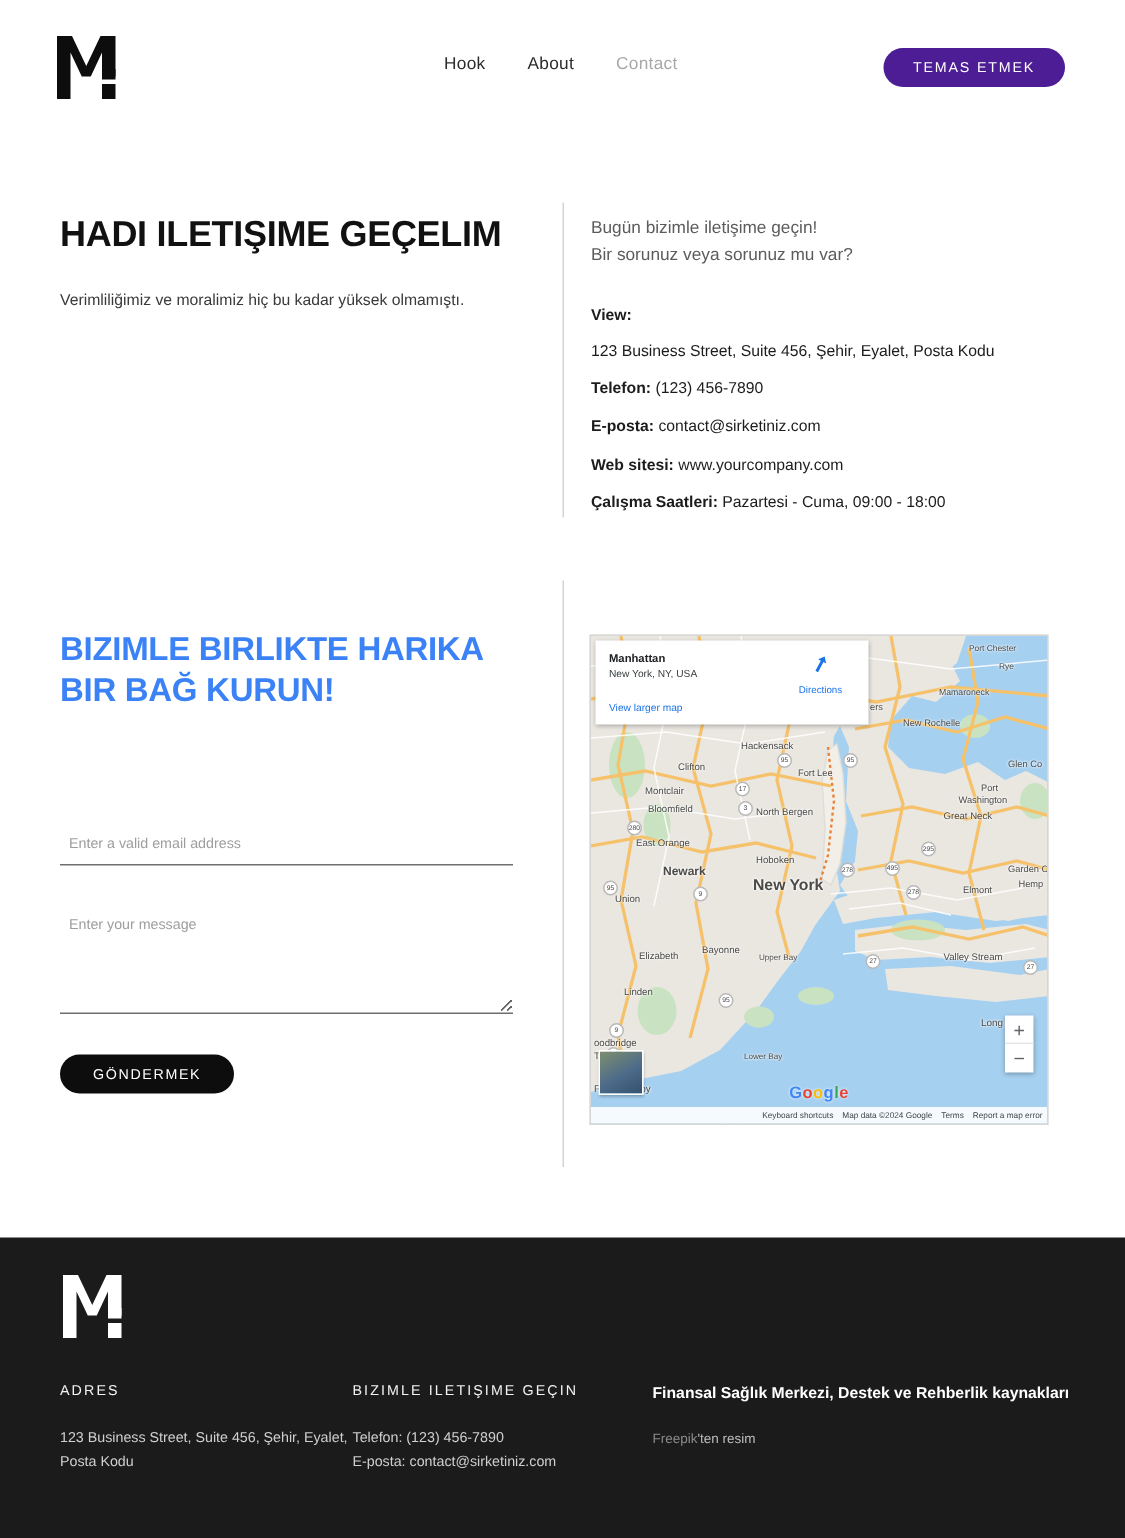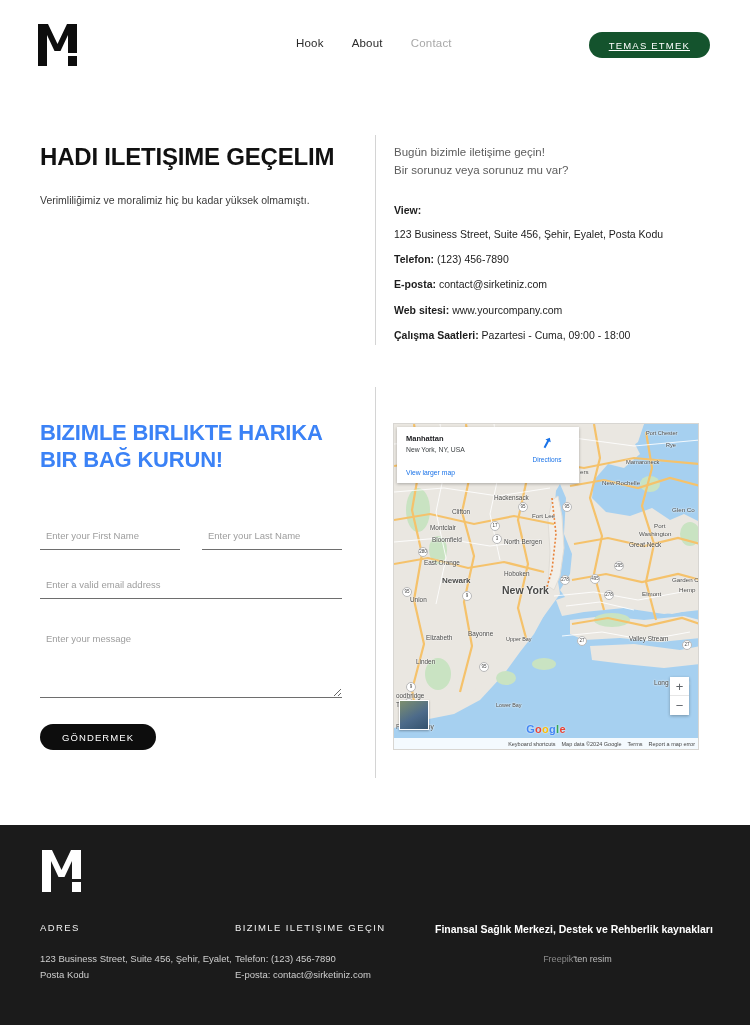--- a/index.html
+++ b/index.html
@@ -27,23 +27,23 @@
     display: flex; gap: 28px; align-items: center;
   }
   .nav-link {
     font-size: 11.5px; color: #2b2b2b; letter-spacing: .2px;
     text-decoration: none; cursor: pointer; white-space: nowrap;
   }
   .nav-link.muted { color: #a8a8a8; }
   .cta-btn {
     position: absolute; right: 40px; top: 32px;
     height: 26px; padding: 0 20px;
-    background: #14532d; color: #fff; border: none; border-radius: 14px;
+    background: #4c1d95; color: #fff; border: none; border-radius: 14px;
     font-size: 9.5px; letter-spacing: 1.2px; font-family: "Liberation Sans", sans-serif;
-    cursor: pointer; display: flex; align-items: center; justify-content: center; text-decoration: underline;
+    cursor: pointer; display: flex; align-items: center; justify-content: center;
   }
 
   
   .vdiv {
     position: absolute; width: 1px; background: #d4d4d4;
   }
   .vdiv-1 { left: 375px; top: 135px; height: 210px; }
   .vdiv-2 { left: 375px; top: 387px; height: 391px; }
 
   
@@ -166,21 +166,21 @@
   .f-col-1 { width: 195px; }
   .f-col-2 { width: 200px; }
   .f-col-3 { width: 285px; }
   .f-head {
     font-size: 9.5px; color: #f2f2f2; letter-spacing: 1.4px; font-weight: 400;
   }
   .f-body { margin-top: 18px; font-size: 9.5px; color: #cfcfcf; line-height: 1.7; }
   .f-title {
     font-size: 10.5px; color: #ffffff; font-weight: 700; line-height: 1.45;
   }
-  .f-credit { margin-top: 17px; font-size: 9px; color: #bdbdbd; text-align: center; }
+  .f-credit { margin-top: 17px; font-size: 9px; color: #bdbdbd; }
   .f-credit a { color: #8a8a8a; text-decoration: none; cursor: pointer; }
 </style>
 </head>
 <body>
 
 <div class="page">
 
   <div class="header">
 
     <div class="logo-wrap">
@@ -236,24 +236,20 @@
         <span>Pazartesi - Cuma, 09:00 - 18:00</span>
       </div>
     </div>
   </div>
 
   <div class="s2-left">
     <div class="h2">BIZIMLE BIRLIKTE HARIKA BIR BAĞ KURUN!</div>
   </div>
 
   <form class="form">
-    <div class="row-2">
-      <input class="fld fld-half" type="text" placeholder="Enter your First Name" style="">
-      <input class="fld fld-half" type="text" placeholder="Enter your Last Name" style="">
-    </div>
     <input class="fld fld-full" type="email" placeholder="Enter a valid email address" style="">
     <textarea class="fld-msg" placeholder="Enter your message" style=""></textarea>
     <button class="submit-btn" type="submit">GÖNDERMEK</button>
   </form>
 
   <div class="map">
     <svg class="map-canvas" width="306" height="327" viewBox="0 0 306 327">
       <rect x="0" y="0" width="306" height="327" fill="#eae7e1"></rect>
 
       <path d="M306 0 H250 L238 14 L246 30 L230 44 L214 40 L200 56 L198 74 L212 88 L236 92 L258 84 L276 96 L290 90 L306 98 Z" fill="#a6d0f0"></path>

